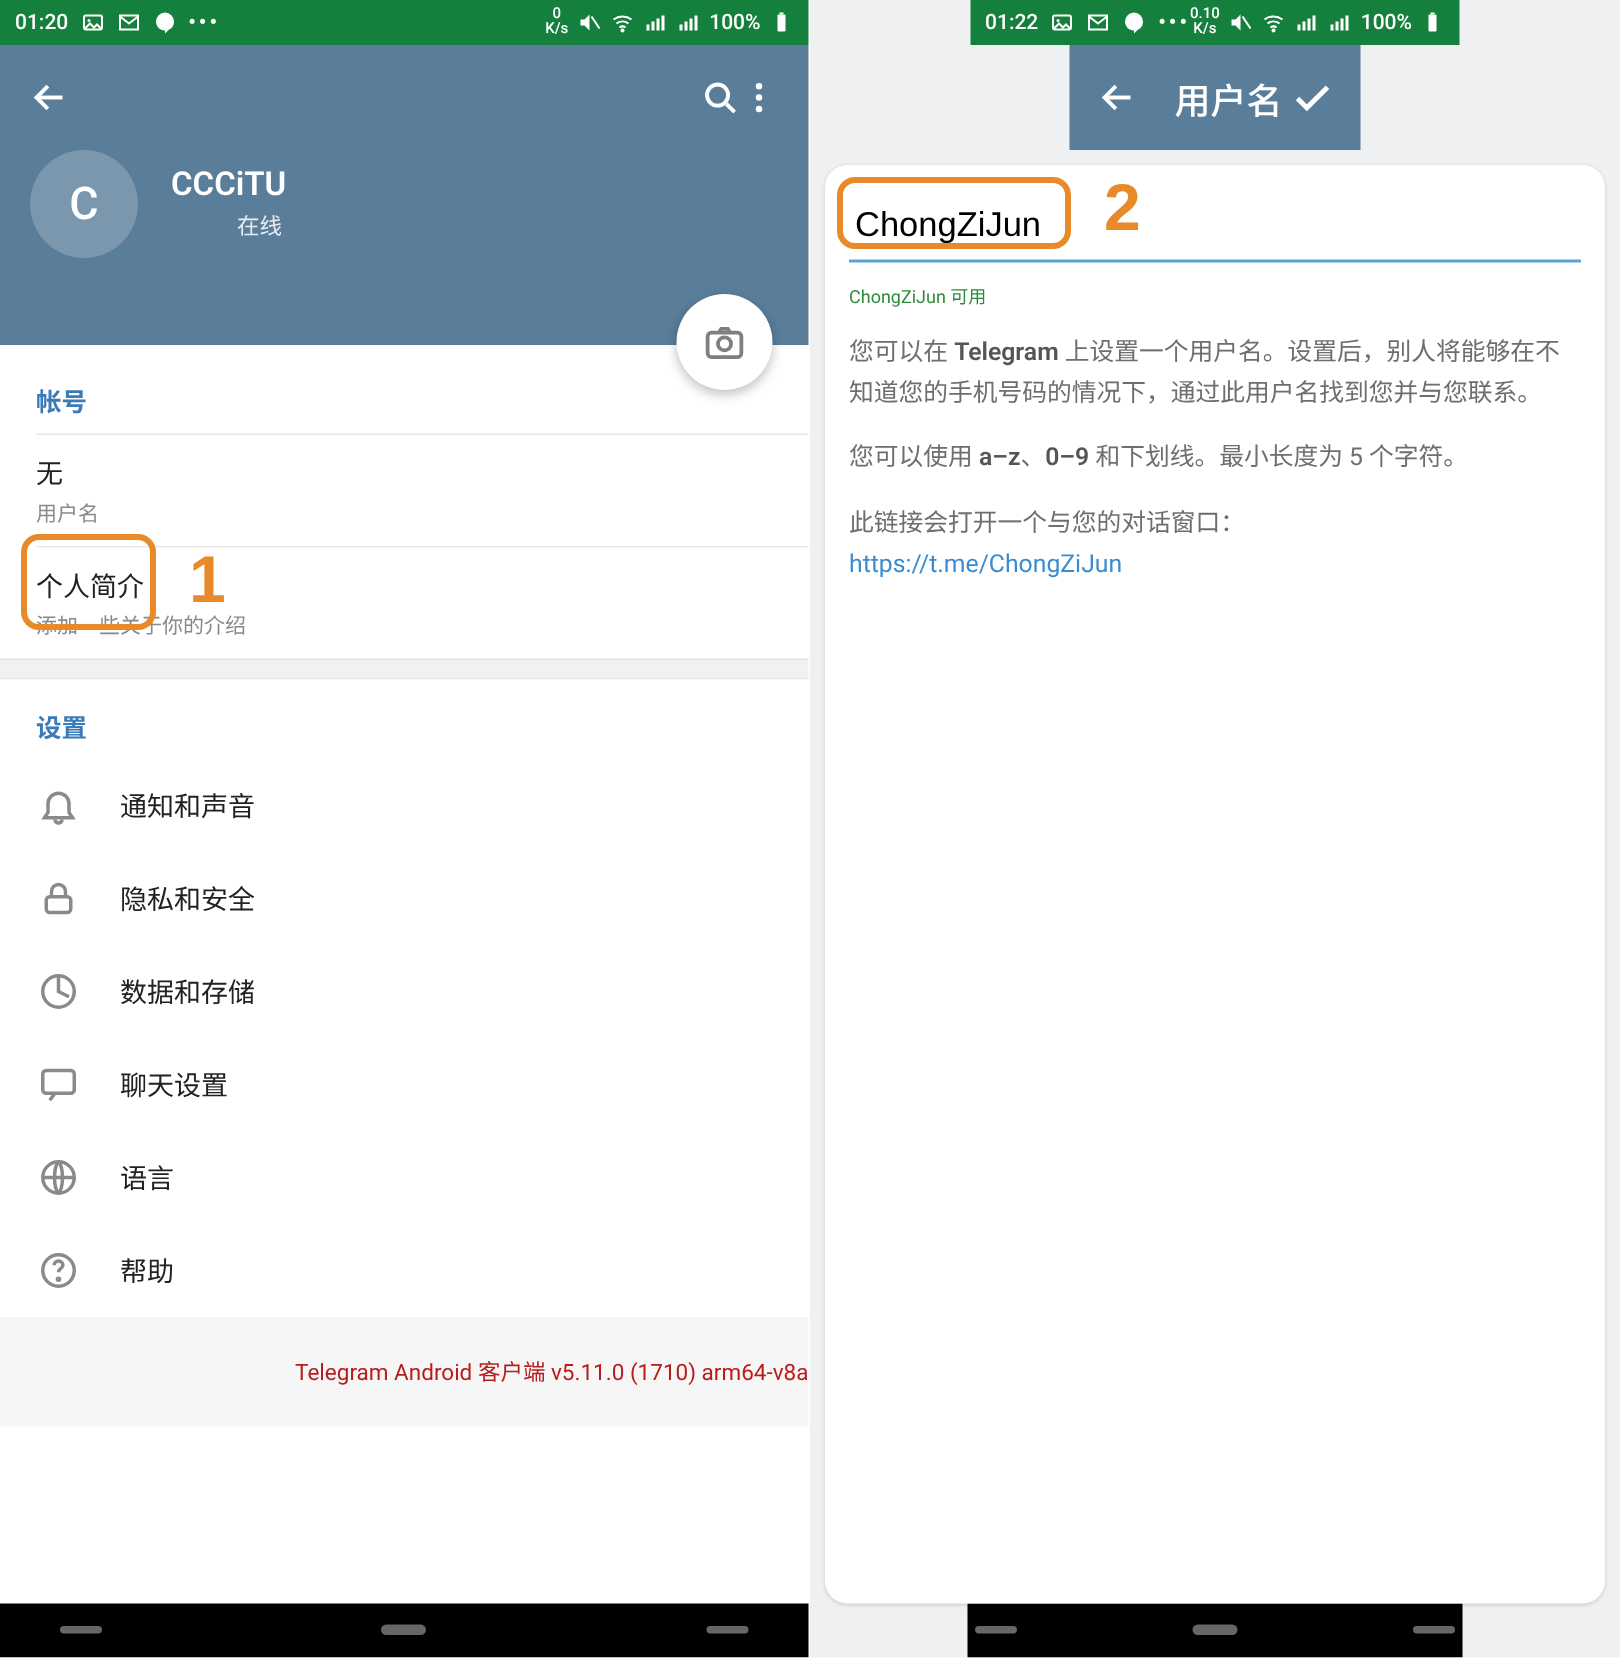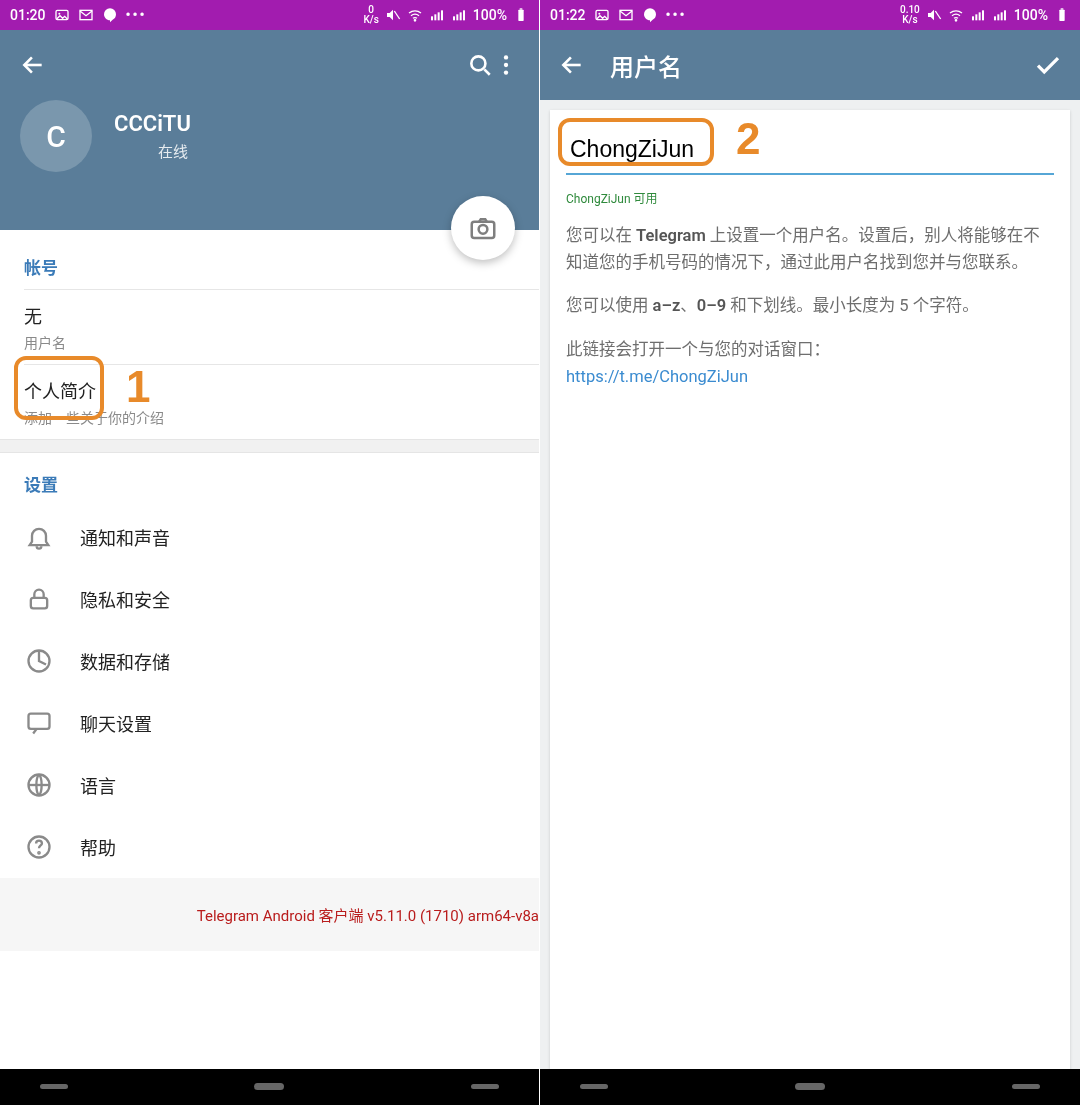--- a/index.html
+++ b/index.html
@@ -2,21 +2,21 @@
 <html><head>
 <meta charset="utf-8">
 <style>
   * { box-sizing: border-box; margin: 0; padding: 0; }
   html, body { width: 1080px; height: 1105px; font-family: -apple-system, "Segoe UI", Roboto, "Helvetica Neue", Arial, "Noto Sans CJK SC", "Microsoft YaHei", sans-serif; background:#fff; }
   .wrap { display:flex; width:1080px; height:1105px; }
   .phone { width:540px; height:1105px; background:#fff; position:relative; display:flex; flex-direction:column; border-right:1px solid #fff; }
   .phone:last-child { border-right:none; }
 
   
-  .statusbar { height:30px; background:#a21caf; color:#fff; display:flex; align-items:center; justify-content:space-between; padding:0 10px; font-size:14px; font-weight:500; }
+  .statusbar { height:30px; background:#15803d; color:#fff; display:flex; align-items:center; justify-content:space-between; padding:0 10px; font-size:14px; font-weight:500; }
   .sb-left { display:flex; align-items:center; gap:8px; }
   .sb-right { display:flex; align-items:center; gap:6px; font-size:12px; }
   .sb-ico { width:16px; height:16px; display:inline-flex; align-items:center; justify-content:center; }
   .sb-ico svg { width:16px; height:16px; }
   .sb-dots { letter-spacing:2px; font-weight:bold; }
   .ks { font-size:10px; line-height:10px; text-align:center; }
 
   
   .appbar { background:#5a7d99; color:#fff; display:flex; align-items:center; padding:0 12px; position:relative; }
   .appbar.simple { height:70px; }
@@ -48,21 +48,21 @@
   .listitem .licon { width:30px; height:30px; display:flex; align-items:center; justify-content:center; color:#8a8a8a; }
   .listitem .ltext { font-size:18px; color:#222; }
 
   .footer { text-align:right; color:#b91c1c; font-size:15px; padding:26px 0; background:#f6f6f6; flex:0 0 auto; }
 
   
   .hl { position:absolute; border:4px solid #e88a2a; border-radius:12px; pointer-events:none; }
   .anno { position:absolute; color:#e88a2a; font-weight:800; font-size:44px; font-family:Arial, sans-serif; pointer-events:none; }
 
   
-  .editcard { margin:10px 10px 0 10px; background:#fff; border-radius:0; box-shadow:0 1px 3px rgba(0,0,0,.15); padding:18px 16px 24px; position:relative; flex:1; }
+  .editcard { margin:10px 10px 0 10px; background:#fff; border-radius:15px; box-shadow:0 1px 3px rgba(0,0,0,.15); padding:18px 16px 24px; position:relative; flex:1; }
   .uname-field { border:none; border-bottom:2px solid #56a6d6; font-size:23px; padding:8px 4px 10px; width:100%; outline:none; background:transparent; }
   .avail { color:#2f8a3c; font-size:12px; margin-top:14px; }
   .desc { color:#6e6e6e; font-size:16.5px; line-height:1.65; margin-top:16px; }
   .desc .b { font-weight:600; color:#555; }
   .linktext { color:#3a8bd0; }
 
   .navbar { height:36px; background:#000; display:flex; align-items:center; justify-content:space-around; }
 
   .blur { filter: blur(5px); color:#bdbdbd; }
 
@@ -283,21 +283,21 @@
         </svg>
       <svg width="110" height="18" viewBox="0 0 110 18">
           <rect x="77" y="6" width="28" height="5" rx="2.5" fill="#666"></rect>
         </svg>
     </div>
 
     <div class="hl" style="left:14px; top:356px; width:90px; height:64px;"></div>
     <div class="anno" style="left:126px; top:362px;">1</div>
   </div>
 
-  <div class="phone" style="background:#eef0f1;">
+  <div class="phone" style="background:#eef0f1;align-items:center;">
 
     <div class="statusbar">
       <div class="sb-left">
         <span>01:22</span>
         <span class="sb-ico">
             <svg viewBox="0 0 24 24" fill="#fff">
               <rect x="3" y="5" width="18" height="14" rx="2" fill="none" stroke="#fff" stroke-width="2"></rect>
               <circle cx="8" cy="10" r="1.5"></circle>
               <path d="M4 18l5-5 4 4 3-3 4 4" fill="none" stroke="#fff" stroke-width="2"></path>
             </svg>

